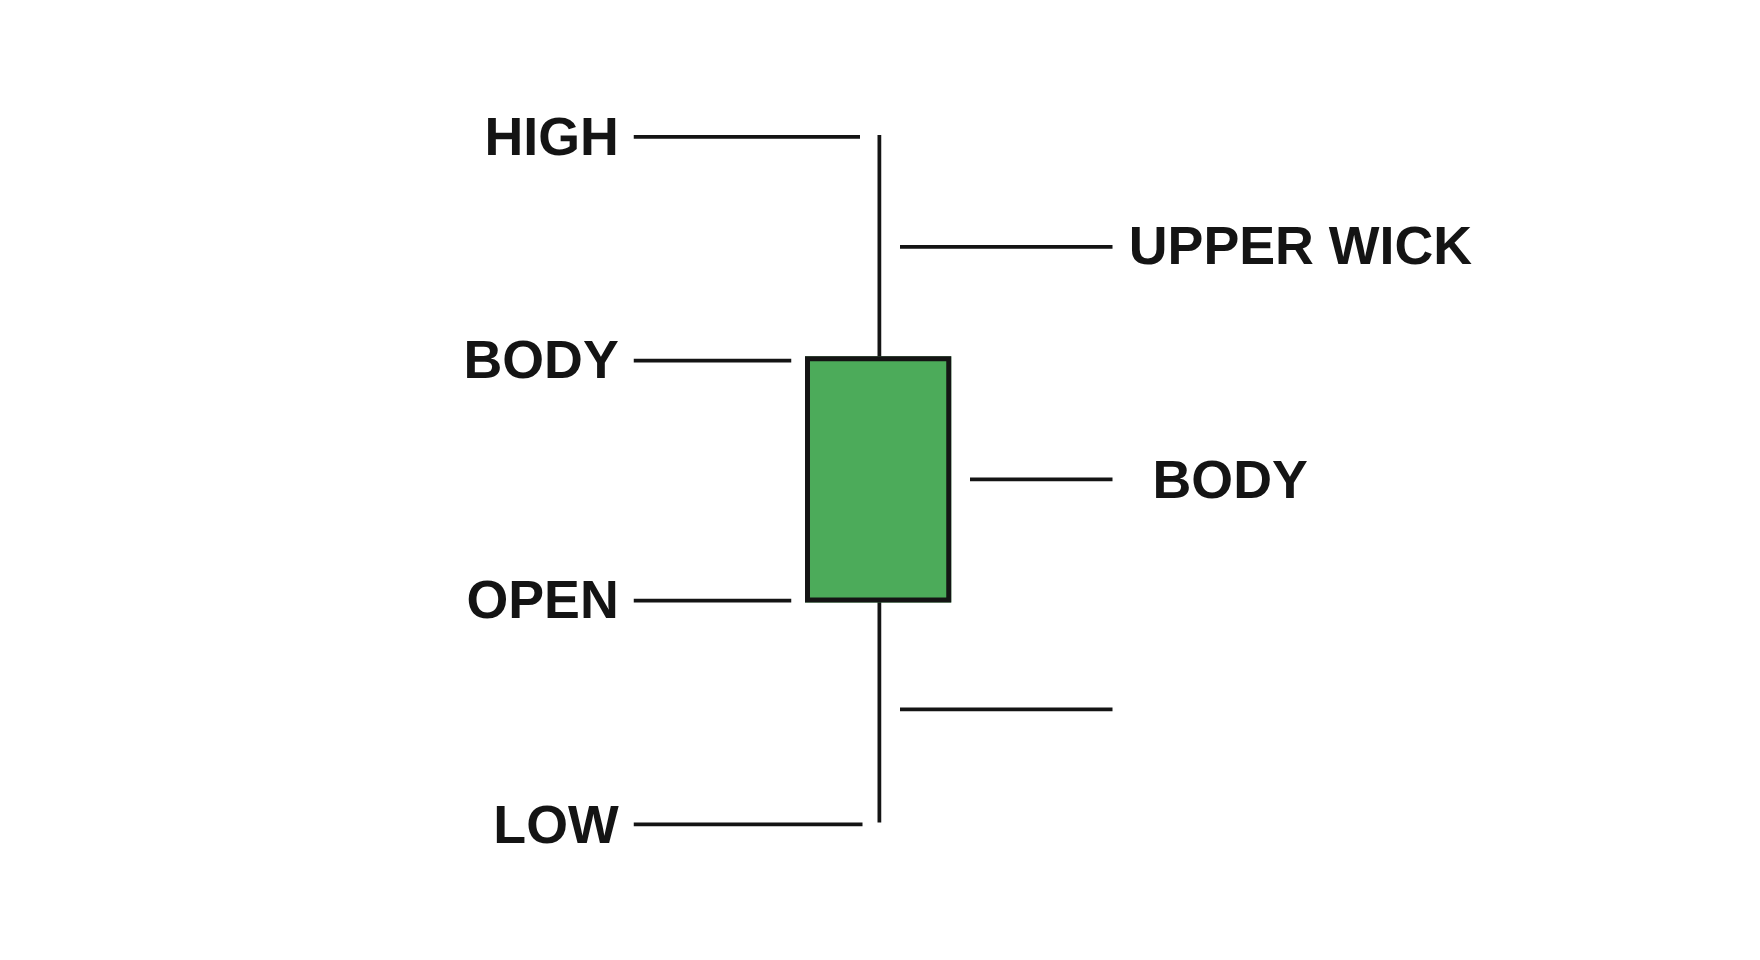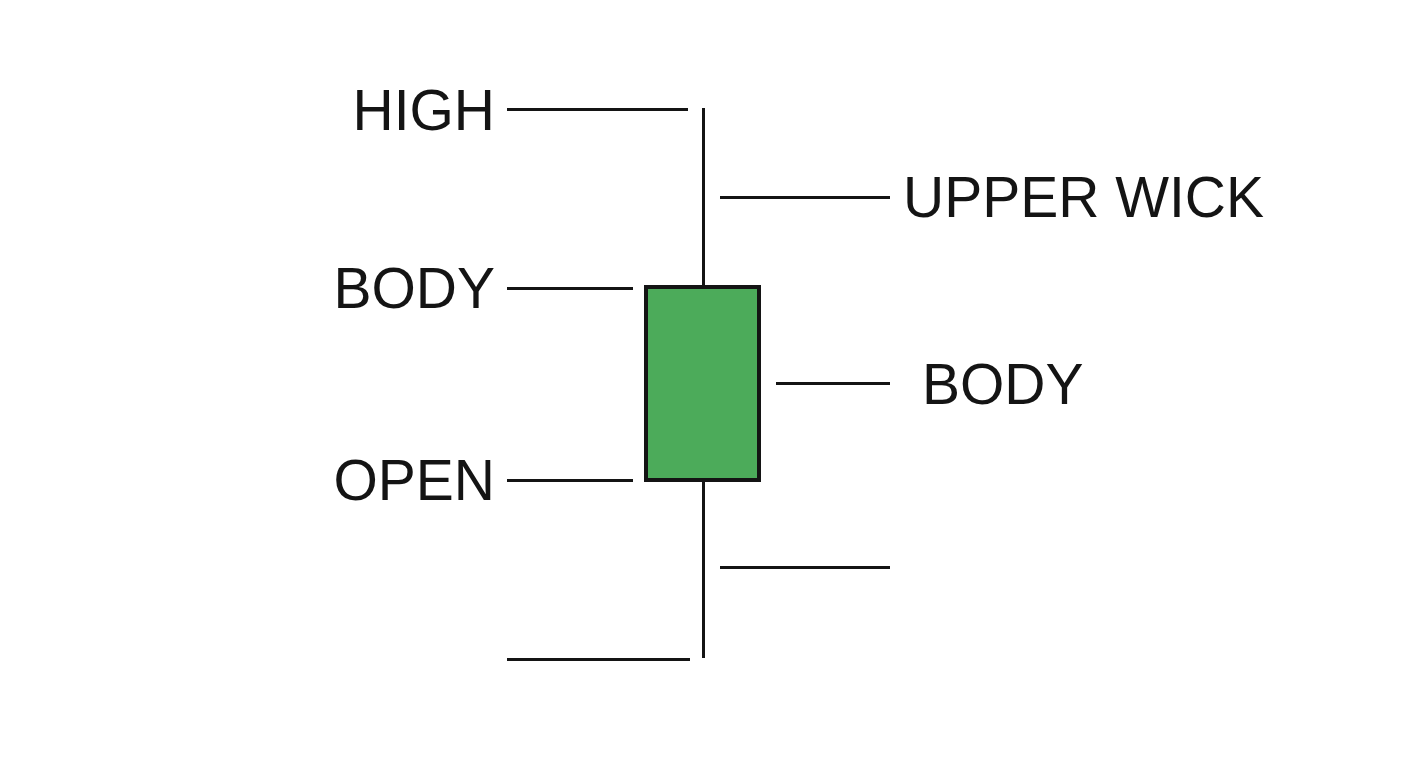--- a/index.html
+++ b/index.html
@@ -16,22 +16,22 @@
     font-family: "Liberation Sans", sans-serif;
     overflow: hidden;
   }
   .connector {
     position: absolute;
     height: 3px;
     background: var(--ink);
   }
   .lbl {
     position: absolute;
-    font-weight: 400;
-    font-size: 57px;
+    font-weight: 700;
+    font-size: 43px;
     line-height: 46px;
     color: var(--ink);
     white-space: nowrap;
     letter-spacing: 0px;
   }
   .lbl.left { left: 0; width: 495px; text-align: right; }
   .lbl.right { left: 903px; text-align: right; }
 
   .wick {
     position: absolute;
@@ -82,20 +82,21 @@
 
   <div class="lbl left lbl-high">HIGH</div>
   <div class="connector line-high"></div>
 
   <div class="lbl left lbl-close">BODY</div>
   <div class="connector line-close"></div>
 
   <div class="lbl left lbl-open">OPEN</div>
   <div class="connector line-open"></div>
 
+  <div class="lbl left lbl-low">LOW</div>
   <div class="connector line-low"></div>
 
   <div class="connector line-upper-wick"></div>
   <div class="lbl right lbl-upper-wick">UPPER WICK</div>
 
   <div class="connector line-body"></div>
   <div class="lbl right lbl-body">BODY</div>
 
   <div class="connector line-lower-wick"></div>
 

